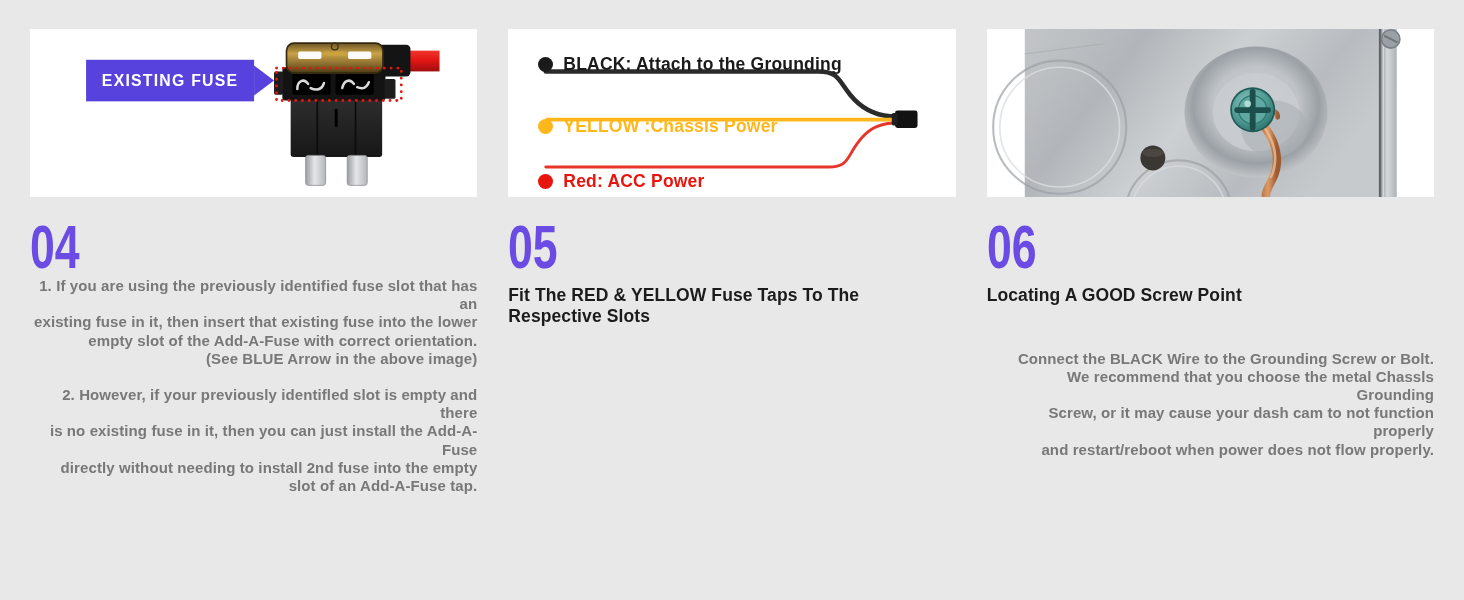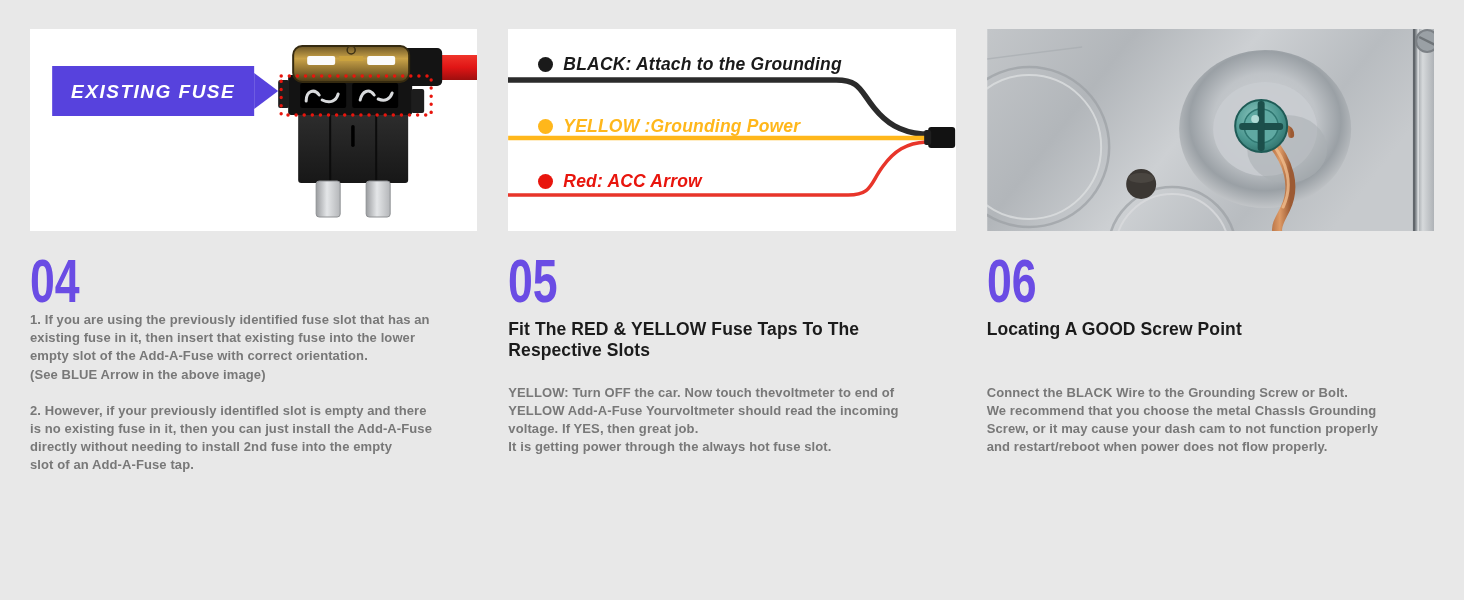--- a/index.html
+++ b/index.html
@@ -1,28 +1,28 @@
 <!DOCTYPE html>
 <html><head>
 <meta charset="utf-8">
 <style>
   html,body{margin:0;padding:0;}
   body{background:#e8e8e8;font-family:"Liberation Sans","DejaVu Sans",sans-serif;}
   .canvas{position:relative;width:1464px;height:600px;background:#e8e8e8;overflow:hidden;}
   .steps{display:flex;gap:31px;padding:29px 30px 0 30px;}
   .step{flex:1;min-width:0;}
-  .card-image{position:relative;width:100%;height:202px;background:#ffffff;overflow:hidden;font-style:italic;}
+  .card-image{position:relative;width:100%;height:168px;background:#ffffff;overflow:hidden;}
   .card-image svg{display:block;width:100%;height:100%;}
   .step-number{margin-top:22px;height:58px;color:#6a4ce4;font-size:62px;font-weight:700;
                line-height:56px;letter-spacing:0px;transform:scale(0.72,1);transform-origin:left top;
                white-space:nowrap;}
   .step-title{margin-top:8px;min-height:50px;color:#1b1b1b;font-size:17.5px;font-weight:700;
               line-height:21px;white-space:pre-line;letter-spacing:0.1px;}
-  .step-body p{margin:0 0 18px 0;color:#787878;font-size:13px;font-weight:700;
-               line-height:18.2px;white-space:pre-line;letter-spacing:0.1px;}
+  .step-body p{margin:0 0 18px 0;color:#787878;font-size:15px;font-weight:700;
+               line-height:18.2px;white-space:pre-line;letter-spacing:0.1px;text-align:right;}
   
   .wire-label{position:absolute;left:30px;display:flex;align-items:center;gap:10px;
               font-size:17.5px;font-weight:700;letter-spacing:0.2px;white-space:nowrap;}
   .wire-bullet{width:15px;height:15px;border-radius:50%;flex:0 0 auto;}
   .wl-black{top:25px;}
   .wl-yellow{top:87px;}
   .wl-red{top:142px;}
 </style>
 </head>
 <body>
@@ -109,35 +109,31 @@
           <path d="M0,166 H340 C364,166 362,154 375,137 C386,122 398,114 418,113 H426" fill="none" stroke="#e8352a" stroke-width="3.5" stroke-linecap="round"></path>
           <rect x="420" y="98" width="27" height="21" rx="3" fill="#121212"></rect>
           <rect x="416" y="101" width="7" height="15" rx="2" fill="#1f1f1f"></rect>
         </svg>
         <div class="wire-label wl-black">
           <span class="wire-bullet" style="background: rgb(26, 26, 26);"></span>
           <span style="color: rgb(26, 26, 26);">BLACK: Attach to the Grounding</span>
         </div>
         <div class="wire-label wl-yellow">
           <span class="wire-bullet" style="background: rgb(255, 183, 27);"></span>
-          <span style="color: rgb(255, 183, 27);">YELLOW :Grounding Power</span>
+          <span style="color: rgb(255, 183, 27);">YELLOW :Chassls Power</span>
         </div>
         <div class="wire-label wl-red">
           <span class="wire-bullet" style="background: rgb(232, 21, 13);"></span>
-          <span style="color: rgb(232, 21, 13);">Red: ACC Arrow</span>
+          <span style="color: rgb(232, 21, 13);">Red: ACC Power</span>
         </div>
       </div>
       <div class="step-number">05</div>
       <h2 class="step-title">Fit The RED &amp; YELLOW Fuse Taps To The
 Respective Slots</h2>
       <div class="step-body">
-        <p>YELLOW: Turn OFF the car. Now touch thevoltmeter to end of
-YELLOW Add-A-Fuse Yourvoltmeter should read the incoming
-voltage. If YES, then great job.
-It is getting power through the always hot fuse slot.</p>
       </div>
     </section>
 
     <section class="step">
       <div class="card-image">
         <svg viewBox="0 0 447 202">
           <defs>
             <linearGradient id="metal" x1="0" y1="0" x2="1" y2="0.35">
               <stop offset="0" stop-color="#c3c6c9"></stop>
                 <stop offset="0.3" stop-color="#b2b6ba"></stop>

